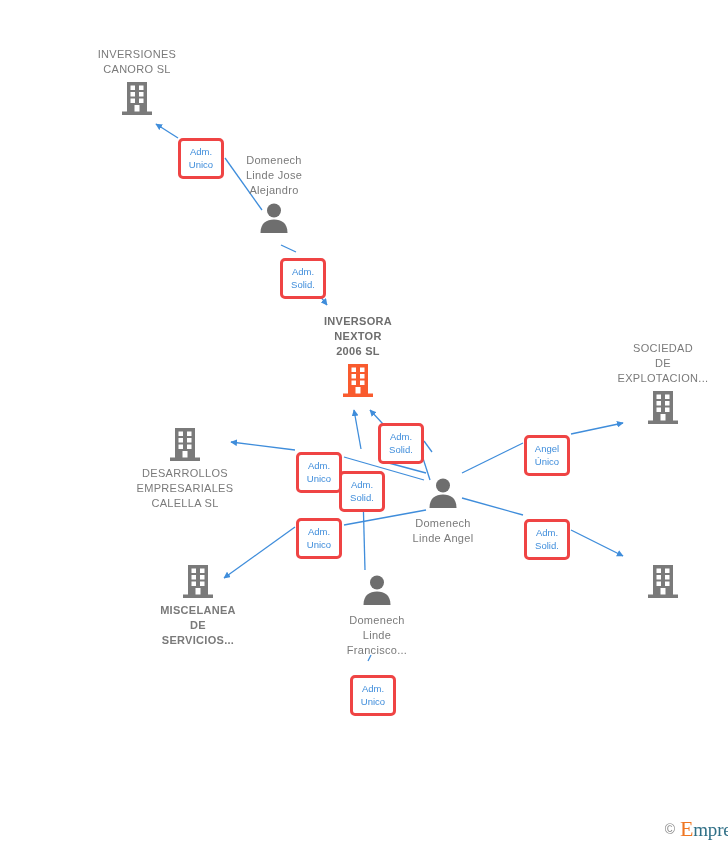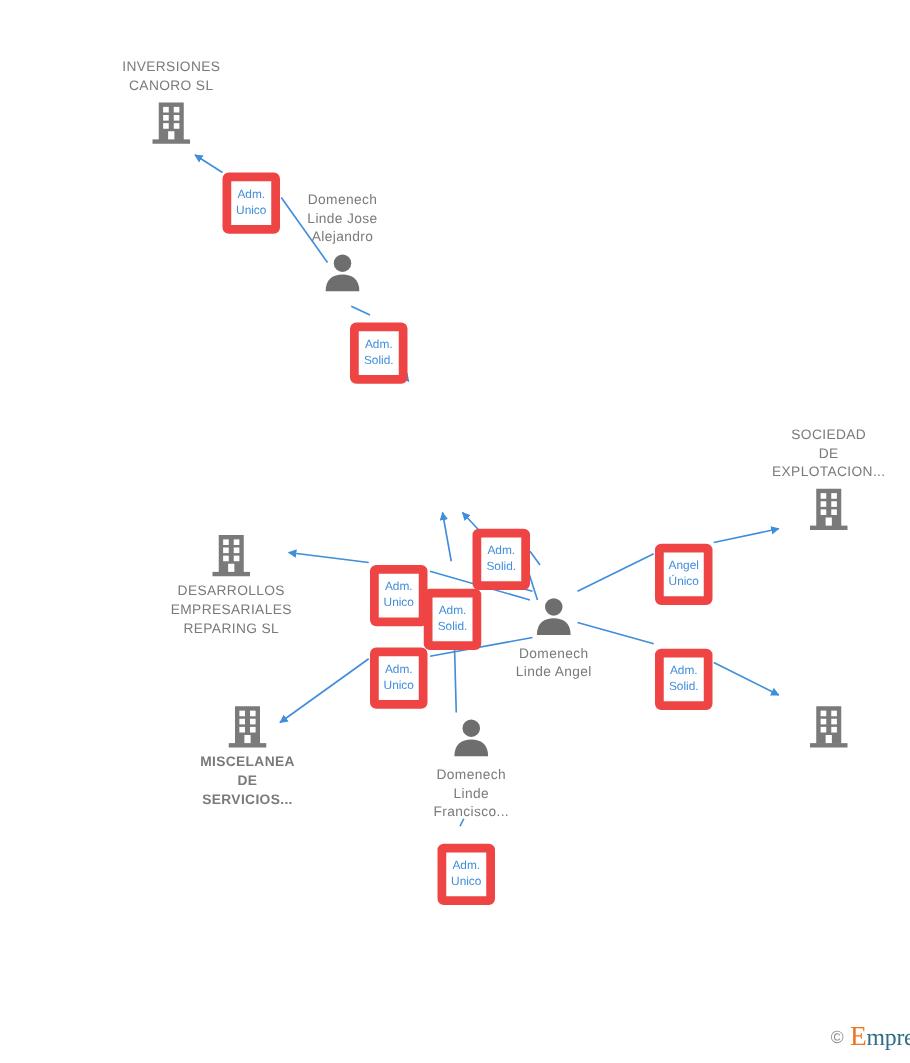--- a/index.html
+++ b/index.html
@@ -53,21 +53,21 @@
   .node.below .label { margin-top: 2px; }
 
   
   .elabel {
     position: absolute;
     box-sizing: border-box;
     width: 46px;
     padding: 4px 0 5px 0;
     margin-left: -23px;
     background: #ffffff;
-    border: 7px solid #ef4444;
+    border: 3px solid #ef4444;
     border-radius: 5px;
     color: #3f8ddb;
     font-size: 9.5px;
     line-height: 13px;
     text-align: center;
     white-space: pre-line;
     z-index: 6;
   }
 
   
@@ -163,20 +163,38 @@
 Linde Jose
 Alejandro</div>
     <div class="glyph">
       <svg width="34" height="34" viewBox="0 0 34 34" xmlns="http://www.w3.org/2000/svg">
         <circle cx="17" cy="9.5" r="7" fill="#6e6e6e"></circle>
         <path d="M 3.5 32 C 3.5 22 9.5 18.5 17 18.5 C 24.5 18.5 30.5 22 30.5 32 Z" fill="#6e6e6e"></path>
       </svg>
     </div>
   </div>
 
+  <div class="node above central" style="left:324px; top:314px;">
+    <div class="label">INVERSORA
+NEXTOR
+2006 SL</div>
+    <div class="glyph">
+      <svg width="34" height="38" viewBox="0 0 34 38" xmlns="http://www.w3.org/2000/svg">
+        <rect x="7" y="2" width="20" height="30" fill="#f95b2e"></rect>
+        <rect x="10.5" y="5.5" width="4.5" height="4.5" fill="#ffffff"></rect>
+        <rect x="19" y="5.5" width="4.5" height="4.5" fill="#ffffff"></rect>
+        <rect x="10.5" y="12" width="4.5" height="4.5" fill="#ffffff"></rect>
+        <rect x="19" y="12" width="4.5" height="4.5" fill="#ffffff"></rect>
+        <rect x="10.5" y="18.5" width="4.5" height="4.5" fill="#ffffff"></rect>
+        <rect x="19" y="18.5" width="4.5" height="4.5" fill="#ffffff"></rect>
+        <rect x="14.5" y="25" width="5" height="7" fill="#ffffff"></rect>
+        <rect x="2" y="31.5" width="30" height="3.5" fill="#f95b2e"></rect>
+      </svg>
+    </div>
+  </div>
 
   <div class="node above" style="left:629px; top:341px;">
     <div class="label">SOCIEDAD
 DE
 EXPLOTACION...</div>
     <div class="glyph">
       <svg width="34" height="38" viewBox="0 0 34 38" xmlns="http://www.w3.org/2000/svg">
         <rect x="7" y="2" width="20" height="30" fill="#7a7a7a"></rect>
         <rect x="10.5" y="5.5" width="4.5" height="4.5" fill="#ffffff"></rect>
         <rect x="19" y="5.5" width="4.5" height="4.5" fill="#ffffff"></rect>
@@ -199,21 +217,21 @@
         <rect x="10.5" y="12" width="4.5" height="4.5" fill="#ffffff"></rect>
         <rect x="19" y="12" width="4.5" height="4.5" fill="#ffffff"></rect>
         <rect x="10.5" y="18.5" width="4.5" height="4.5" fill="#ffffff"></rect>
         <rect x="19" y="18.5" width="4.5" height="4.5" fill="#ffffff"></rect>
         <rect x="14.5" y="25" width="5" height="7" fill="#ffffff"></rect>
         <rect x="2" y="31.5" width="30" height="3.5" fill="#7a7a7a"></rect>
       </svg>
     </div>
     <div class="label">DESARROLLOS
 EMPRESARIALES
-REPARING SL</div>
+CALELLA SL</div>
   </div>
 
   <div class="node below" style="left:409px; top:476px;">
     <div class="glyph">
       <svg width="34" height="34" viewBox="0 0 34 34" xmlns="http://www.w3.org/2000/svg">
         <circle cx="17" cy="9.5" r="7" fill="#6e6e6e"></circle>
         <path d="M 3.5 32 C 3.5 22 9.5 18.5 17 18.5 C 24.5 18.5 30.5 22 30.5 32 Z" fill="#6e6e6e"></path>
       </svg>
     </div>
     <div class="label">Domenech

